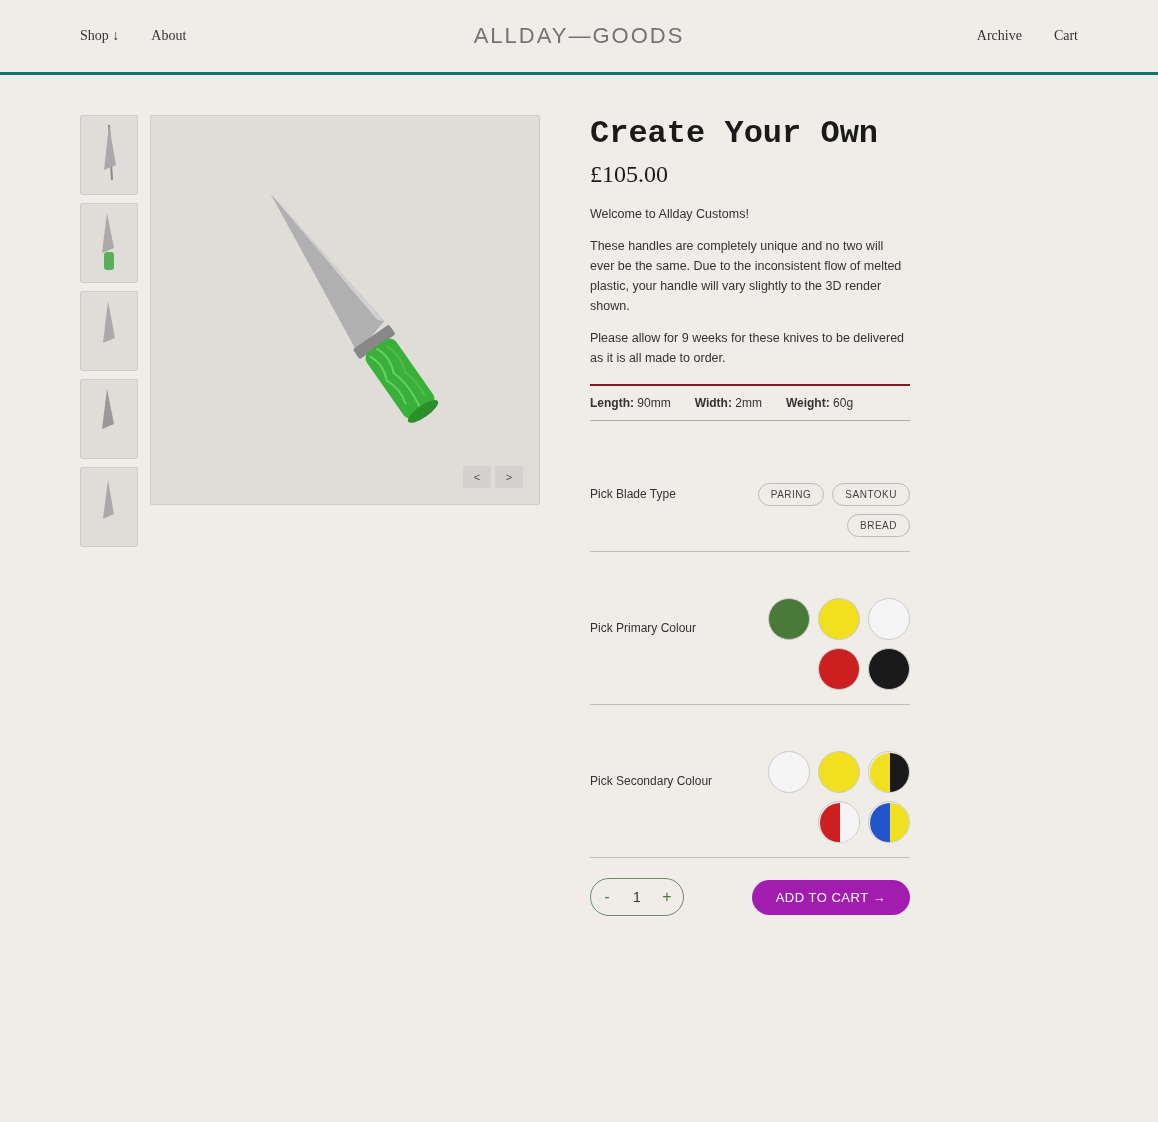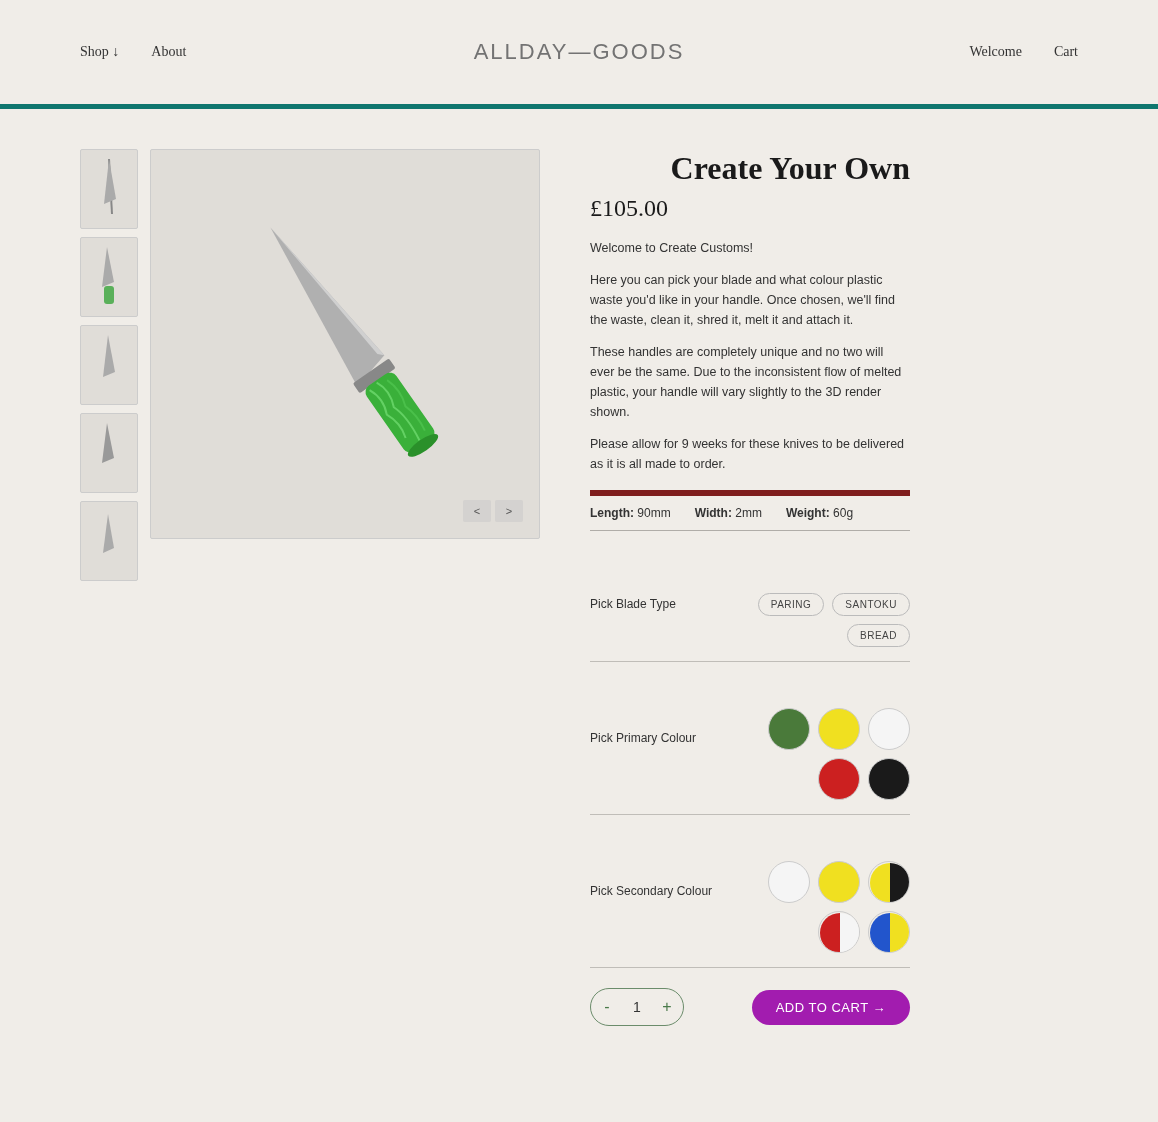--- a/index.html
+++ b/index.html
@@ -8,22 +8,22 @@
       font-family: Georgia, 'Times New Roman', serif;
       min-height: 1122px;
       width: 1158px;
     }
 
     
     header {
       display: flex;
       align-items: center;
       justify-content: space-between;
-      padding: 44px 80px;
-      border-bottom: 5px solid #0f766e;
+      padding: 28px 80px;
+      border-bottom: 3px solid #0f766e;
     }
     .header-left {
       display: flex;
       gap: 32px;
       align-items: center;
     }
     .header-nav {
       font-size: 14px;
       color: #333;
       cursor: pointer;
@@ -114,25 +114,24 @@
     }
 
     
     .product-info {
       flex: 1;
       max-width: 320px;
     }
     .product-title {
       font-size: 32px;
       font-weight: bold;
-      font-family: Liberation Serif, serif;
+      font-family: Liberation Mono, monospace;
       color: #1a1a1a;
       margin-bottom: 8px;
       line-height: 1.2;
-      text-align: right;
     }
     .product-price {
       font-size: 24px;
       color: #1a1a1a;
       margin-bottom: 16px;
       font-family: Georgia, serif;
     }
     .product-desc {
       font-size: 12.5px;
       color: #333;
@@ -151,21 +150,21 @@
       font-size: 12.5px;
       color: #333;
       line-height: 1.6;
       margin-bottom: 16px;
       font-family: Arial, sans-serif;
     }
 
     .specs-row {
       display: flex;
       gap: 24px;
-      border-top: 6px solid #7f1d1d;
+      border-top: 2px solid #7f1d1d;
       border-bottom: 1px solid #b0ada8;
       padding: 10px 0;
       margin-bottom: 16px;
     }
     .spec-item {
       font-size: 12px;
       font-family: Arial, sans-serif;
       color: #333;
     }
     .spec-item strong {
@@ -290,21 +289,21 @@
 </head>
 <body>
 
 <header>
   <div class="header-left">
     <a class="header-nav">Shop ↓</a>
     <a class="header-nav">About</a>
   </div>
   <div class="header-logo">ALLDAY—GOODS</div>
   <div class="header-right">
-    <a class="header-nav">Welcome</a>
+    <a class="header-nav">Archive</a>
     <a class="header-nav">Cart</a>
   </div>
 </header>
 
 <div class="main-content">
 
   <div class="gallery">
     <div class="thumbnails">
 
       <div class="thumbnail cursor-pointer">
@@ -362,22 +361,21 @@
         <button class="arrow-btn">&lt;</button>
         <button class="arrow-btn">&gt;</button>
       </div>
     </div>
   </div>
 
   <div class="product-info">
     <h1 class="product-title">Create Your Own</h1>
     <div class="product-price">£105.00</div>
 
-    <p class="product-desc">Welcome to Create Customs!</p>
-    <p class="product-desc-2">Here you can pick your blade and what colour plastic waste you'd like in your handle. Once chosen, we'll find the waste, clean it, shred it, melt it and attach it.</p>
+    <p class="product-desc">Welcome to Allday Customs!</p>
     <p class="product-desc-2">These handles are completely unique and no two will ever be the same. Due to the inconsistent flow of melted plastic, your handle will vary slightly to the 3D render shown.</p>
     <p class="product-desc-3">Please allow for 9 weeks for these knives to be delivered as it is all made to order.</p>
 
     <div class="specs-row">
       <div class="spec-item">
         <strong>Length:</strong> <span>90mm</span>
       </div>
       <div class="spec-item">
         <strong>Width:</strong> <span>2mm</span>
       </div>

